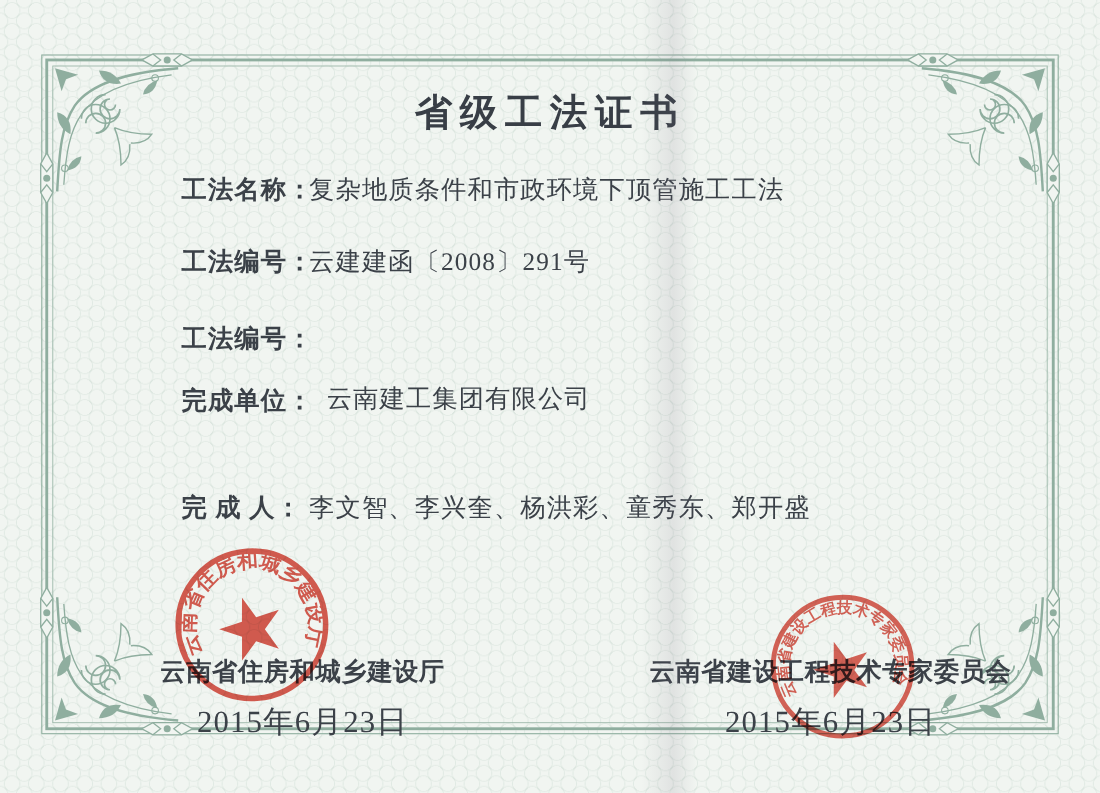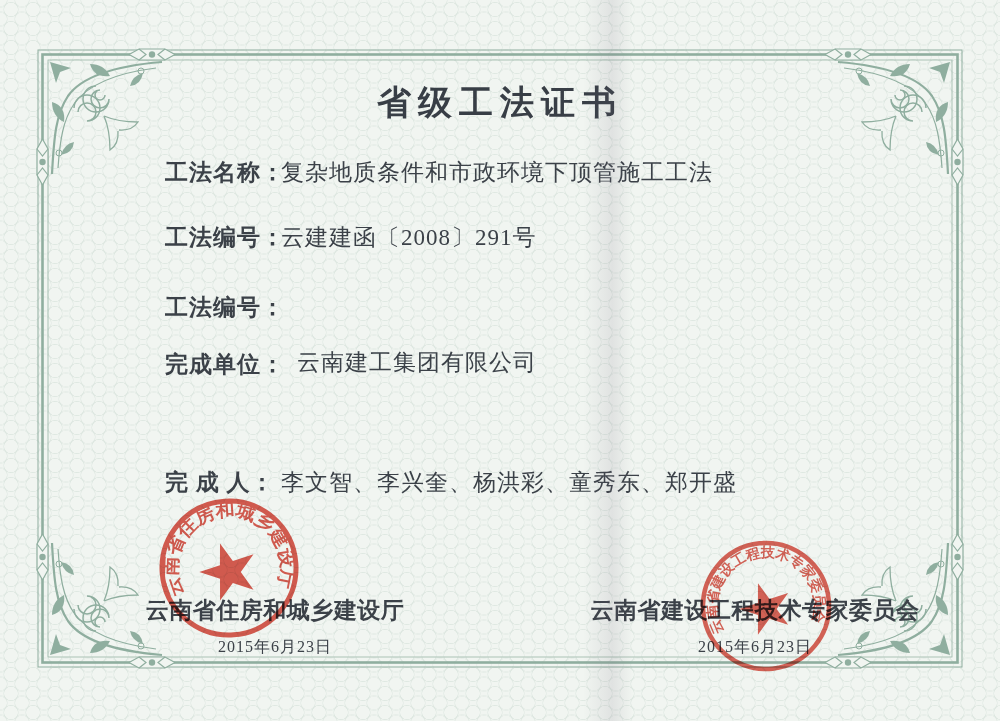--- a/index.html
+++ b/index.html
@@ -28,24 +28,24 @@
     letter-spacing:7px;color:#383e46;
   }
   .row{
     position:absolute;left:165px;display:flex;align-items:flex-start;
     font-size:23px;color:#3b4148;white-space:nowrap;
   }
   .row .label{font-weight:bold;width:100px;flex:0 0 100px;letter-spacing:1px;}
   .row .value{margin-left:16px;letter-spacing:1px;}
   .value-stack{margin-left:32px;display:flex;flex-direction:row;line-height:28px;letter-spacing:1px;}
   .row1{top:157px;} .row2{top:222px;} .row3{top:292px;}
-  .row4{top:349px;justify-content:flex-end;} .row5{top:467px;justify-content:space-between;}
+  .row4{top:349px;justify-content:flex-end;} .row5{top:446px;justify-content:space-between;}
   .sig{position:absolute;text-align:center;color:#3b4148;}
   .sig .org{font-size:23px;font-weight:600;letter-spacing:0.5px;}
-  .sig .date{font-size:16px;margin-top:11px;letter-spacing:1px;}
+  .sig .date{font-size:28px;margin-top:11px;letter-spacing:1px;}
   .sig-left{left:120px;top:595px;width:310px;}
   .sig-right{left:585px;top:595px;width:340px;}
   svg.seal{position:absolute;mix-blend-mode:multiply;pointer-events:none;}
   .seal-left{left:149px;top:488px;}
   .seal-right{left:691px;top:531px;}
   .seal-ring{fill:none;stroke:#d5392b;}
   .seal-text{fill:#d5392b;font-family:"Liberation Serif",serif;font-weight:bold;}
   .seal-star{fill:#d5392b;}
 </style>
 </head>

